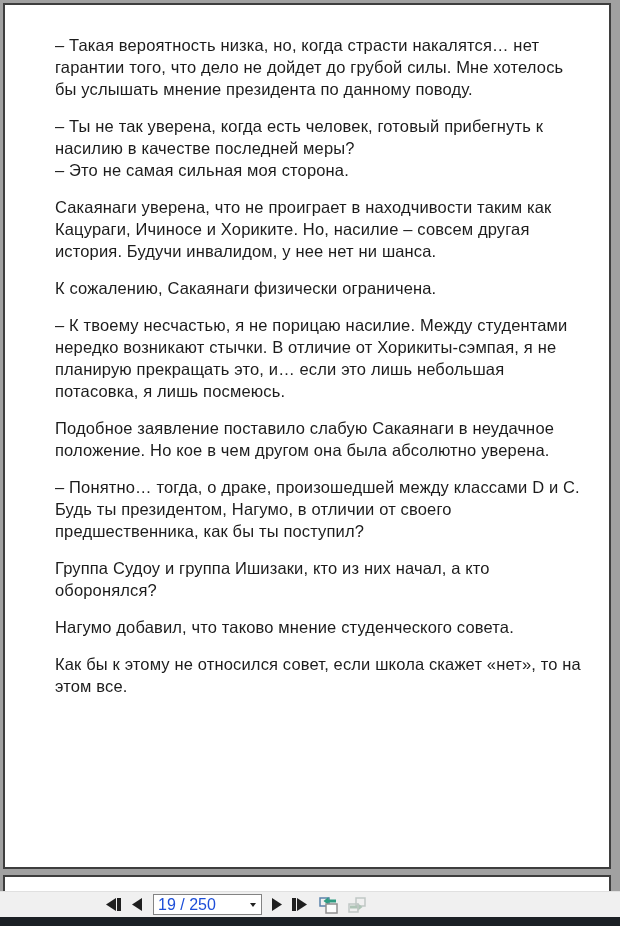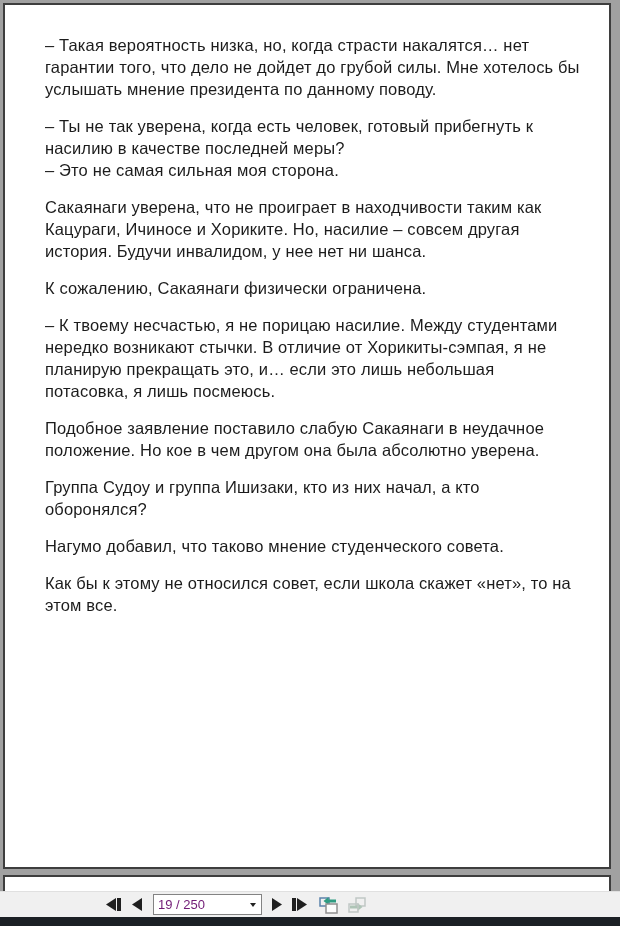--- a/index.html
+++ b/index.html
@@ -13,21 +13,21 @@
     position:absolute;left:3px;top:3px;width:608px;height:866px;
     background:var(--page-bg,#fff);
     border:2px solid var(--page-border,#3e3e3e);
     overflow:hidden;
   }
   .page-content{
     padding:29px 28px 0 32px;
     font-size:16.5px;line-height:22px;letter-spacing:0.15px;
     color:var(--text-color,#1c1c1c);
   }
-  .page-content p{margin:0 0 15px 8px;}
+  .page-content p{margin:0 0 15px 18px;}
   .page-next{
     position:absolute;left:3px;top:875px;width:608px;height:17px;
     background:var(--page-bg,#fff);
     border:2px solid var(--page-border,#3e3e3e);
     border-bottom:none;
   }
   .toolbar{
     position:absolute;left:0;top:891px;width:620px;height:26px;
     background:var(--toolbar-bg,#f0f0f0);
     border-top:1px solid #e0e0e0;
@@ -40,21 +40,21 @@
     cursor:pointer;
   }
   .tb-btn svg{display:block;}
   .ico-dark{fill:var(--icon-color,#1f1f1f);}
   .combo{
     width:109px;height:21px;margin:0 9px 0 0;
     background:#fff;border:1px solid #838383;
     display:flex;align-items:center;justify-content:space-between;
     padding:0 5px 0 4px;cursor:pointer;
   }
-  .combo-text{font-size:13px;color:#701a75;white-space:nowrap;}
+  .combo-text{font-size:16px;color:#1d4ed8;white-space:nowrap;}
   .combo-caret{
     width:0;height:0;margin-top:1px;
     border-left:3.5px solid transparent;
     border-right:3.5px solid transparent;
     border-top:4px solid #222;
   }
   .m10{margin-right:10px;}
   .m9{margin-right:9px;}
   .m12{margin-right:12px;}
   .m8{margin-right:8px;}
@@ -67,20 +67,21 @@
 <body style="--window-bg: #a1a1a1; --page-bg: #ffffff; --page-border: #3e3e3e; --text-color: #1c1c1c; --toolbar-bg: #f0f0f0; --bottom-bar: #1b2025; --icon-color: #1f1f1f; --hist-blue: #5b82ab; --hist-teal: #2f9c82; --hist-dis: #c0c7c5; --hist-dis-green: #aec4b6;">
 
 <div class="page">
   <div class="page-content">
       <p>– Такая вероятность низка, но, когда страсти накалятся… нет гарантии того, что дело не дойдет до грубой силы. Мне хотелось бы услышать мнение президента по данному поводу.</p>
       <p>– Ты не так уверена, когда есть человек, готовый прибегнуть к насилию в качестве последней меры?<br>– Это не самая сильная моя сторона.</p>
       <p>Сакаянаги уверена, что не проиграет в находчивости таким как Кацураги, Ичиносе и Хориките. Но, насилие – совсем другая история. Будучи инвалидом, у нее нет ни шанса.</p>
       <p>К сожалению, Сакаянаги физически ограничена.</p>
       <p>– К твоему несчастью, я не порицаю насилие. Между студентами нередко возникают стычки. В отличие от Хорикиты-сэмпая, я не планирую прекращать это, и… если это лишь небольшая потасовка, я лишь посмеюсь.</p>
       <p>Подобное заявление поставило слабую Сакаянаги в неудачное положение. Но кое в чем другом она была абсолютно уверена.</p>
+      <p>– Понятно… тогда, о драке, произошедшей между классами D и C. Будь ты президентом, Нагумо, в отличии от своего предшественника, как бы ты поступил?</p>
       <p>Группа Судоу и группа Ишизаки, кто из них начал, а кто оборонялся?</p>
       <p>Нагумо добавил, что таково мнение студенческого совета.</p>
       <p>Как бы к этому не относился совет, если школа скажет «нет», то на этом все.</p>
     </div>
 </div>
 
 <div class="page-next"></div>
 
 <div class="toolbar">
 

